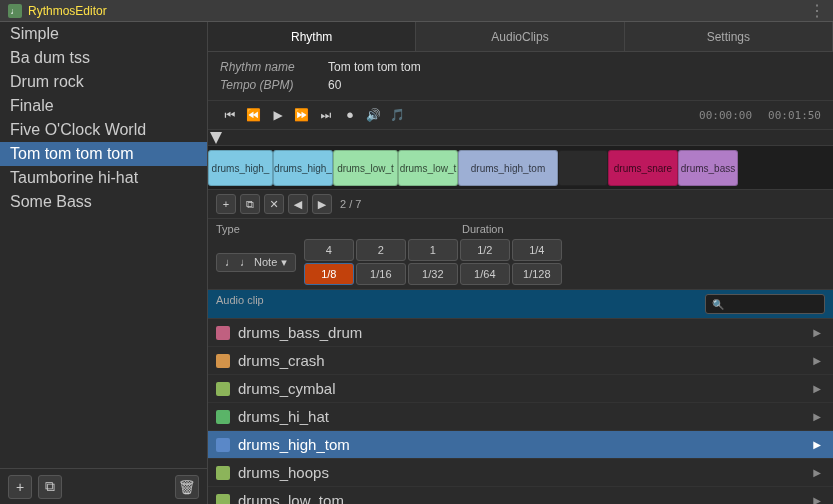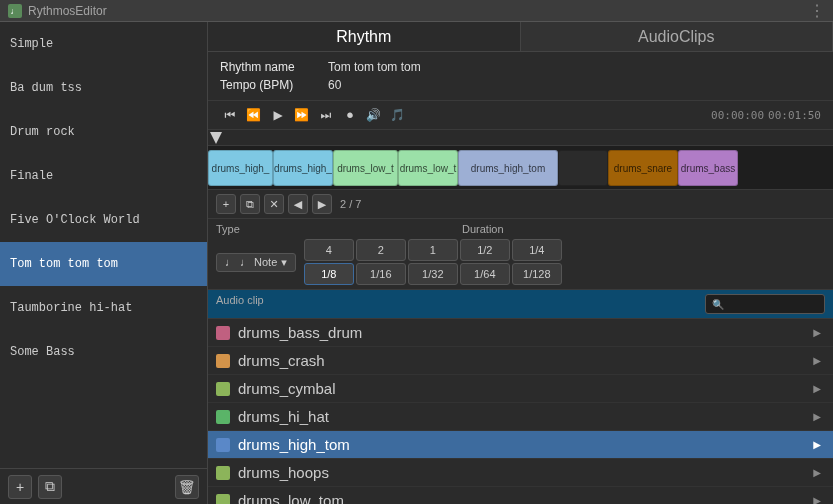--- a/index.html
+++ b/index.html
@@ -32,21 +32,21 @@
       width: 14px;
       height: 14px;
       background: #5a8a5a;
       border-radius: 2px;
       display: flex;
       align-items: center;
       justify-content: center;
       font-size: 9px;
       color: #fff;
     }
-    .title-text { font-size: 12px; color: #a3a3a3; }
+    .title-text { font-size: 12px; color: #fde047; }
     .title-menu { font-size: 16px; color: #888; cursor: pointer; }
 
     
     .main-layout {
       display: flex;
       height: calc(504px - 22px);
     }
 
     
     .sidebar {
@@ -54,26 +54,25 @@
       background: #2b2b2b;
       border-right: 1px solid #444;
       display: flex;
       flex-direction: column;
     }
     .sidebar-list {
       flex: 1;
       overflow-y: auto;
     }
     .sidebar-item {
-      padding: 12px 10px;
-      cursor: pointer;
-      color: #ccc;
-      font-size: 12px;
+      padding: 2px 10px;
+      cursor: pointer;
+      color: #ccc;
+      font-size: 16px;
       line-height: 20px;
-      font-family: Liberation Mono, monospace;
     }
     .sidebar-item.active {
       background: #3d6b9e;
       color: #fff;
     }
     .sidebar-footer {
       height: 36px;
       background: #2b2b2b;
       border-top: 1px solid #444;
       display: flex;
@@ -109,42 +108,42 @@
       height: 30px;
       background: #333;
       border-bottom: 1px solid #444;
     }
     .tab {
       flex: 1;
       display: flex;
       align-items: center;
       justify-content: center;
       cursor: pointer;
-      font-size: 16px;
+      font-size: 12px;
       color: #aaa;
       border-right: 1px solid #444;
     }
     .tab.active {
       background: #2b2b2b;
       color: #fff;
     }
 
     
     .rhythm-section {
       padding: 8px 12px 4px;
       background: #2b2b2b;
       border-bottom: 1px solid #3a3a3a;
     }
     .rhythm-row {
       display: flex;
       align-items: center;
       margin-bottom: 4px;
       gap: 8px;
     }
-    .rhythm-label { color: #e5e5e5; width: 100px; }
+    .rhythm-label { color: #a3a3a3; width: 100px; font-style: italic; }
     .rhythm-value { color: #ddd; }
 
     
     .transport {
       display: flex;
       align-items: center;
       padding: 4px 12px;
       background: #2b2b2b;
       border-bottom: 1px solid #3a3a3a;
       gap: 4px;
@@ -158,21 +157,21 @@
       cursor: pointer;
       color: #ccc;
       font-size: 12px;
     }
     .transport-time {
       margin-left: auto;
       color: #888;
       font-size: 11px;
       font-family: monospace;
       display: flex;
-      gap: 4px;
+      gap: 16px;
     }
 
     
     .timeline-container {
       position: relative;
       background: #1e1e1e;
       border-bottom: 1px solid #3a3a3a;
       height: 60px;
       overflow: hidden;
     }
@@ -254,21 +253,21 @@
       align-items: center;
       justify-content: center;
       background: #3c3c3c;
       border: 1px solid #555;
       border-radius: 3px;
       cursor: pointer;
       font-size: 11px;
       color: #ccc;
     }
     .duration-btn.active {
-      background: #404040;
+      background: #c2410c;
       border-color: #3d6b9e;
       color: #fff;
     }
     .note-row {
       display: flex;
       align-items: flex-start;
       gap: 6px;
       margin-bottom: 4px;
     }
     .note-btn {
@@ -377,20 +376,21 @@
       <div class="sidebar-footer-btn">⧉</div>
       <div class="sidebar-footer-btn trash">🗑</div>
     </div>
   </div>
 
   <div class="content">
 
     <div class="tabs">
       <div class="tab active">Rhythm</div>
       <div class="tab">AudioClips</div>
+      <div class="tab">Settings</div>
     </div>
 
     <div class="rhythm-section">
       <div class="rhythm-row">
         <span class="rhythm-label">Rhythm name</span>
         <span class="rhythm-value">Tom tom tom tom</span>
       </div>
       <div class="rhythm-row">
         <span class="rhythm-label">Tempo (BPM)</span>
         <span class="rhythm-value">60</span>
@@ -417,21 +417,21 @@
         <div class="timeline-marker"></div>
       </div>
       <div class="timeline-clips">
 
       <div class="clip" style="width: 65px; background: rgb(126, 200, 227);">drums_high_</div>
           <div class="clip" style="width: 60px; background: rgb(126, 200, 227);">drums_high_</div>
           <div class="clip" style="width: 65px; background: rgb(155, 224, 168);">drums_low_t</div>
           <div class="clip" style="width: 60px; background: rgb(155, 224, 168);">drums_low_t</div>
           <div class="clip" style="width: 100px; background: rgb(157, 175, 212);">drums_high_tom</div>
           <div class="clip" style="width: 50px; background: rgb(43, 43, 43);"></div>
-          <div class="clip" style="width: 70px; background: #a16207;">drums_snare</div>
+          <div class="clip" style="width: 70px; background: #be185d;">drums_snare</div>
           <div class="clip" style="width: 60px; background: rgb(176, 124, 198);">drums_bass</div>
         </div>
 
     </div>
 
     <div class="step-controls">
       <div class="step-btn">+</div>
       <div class="step-btn">⧉</div>
       <div class="step-btn">✕</div>
       <div class="step-btn">◀</div>

